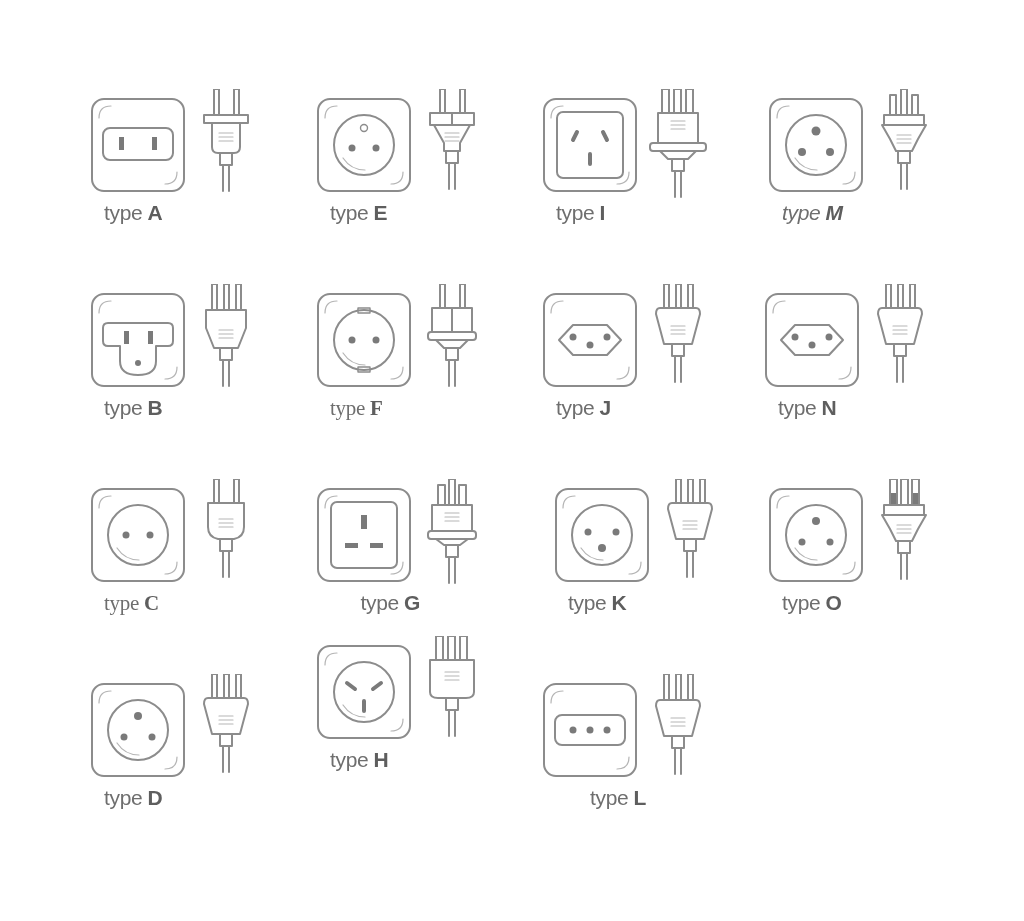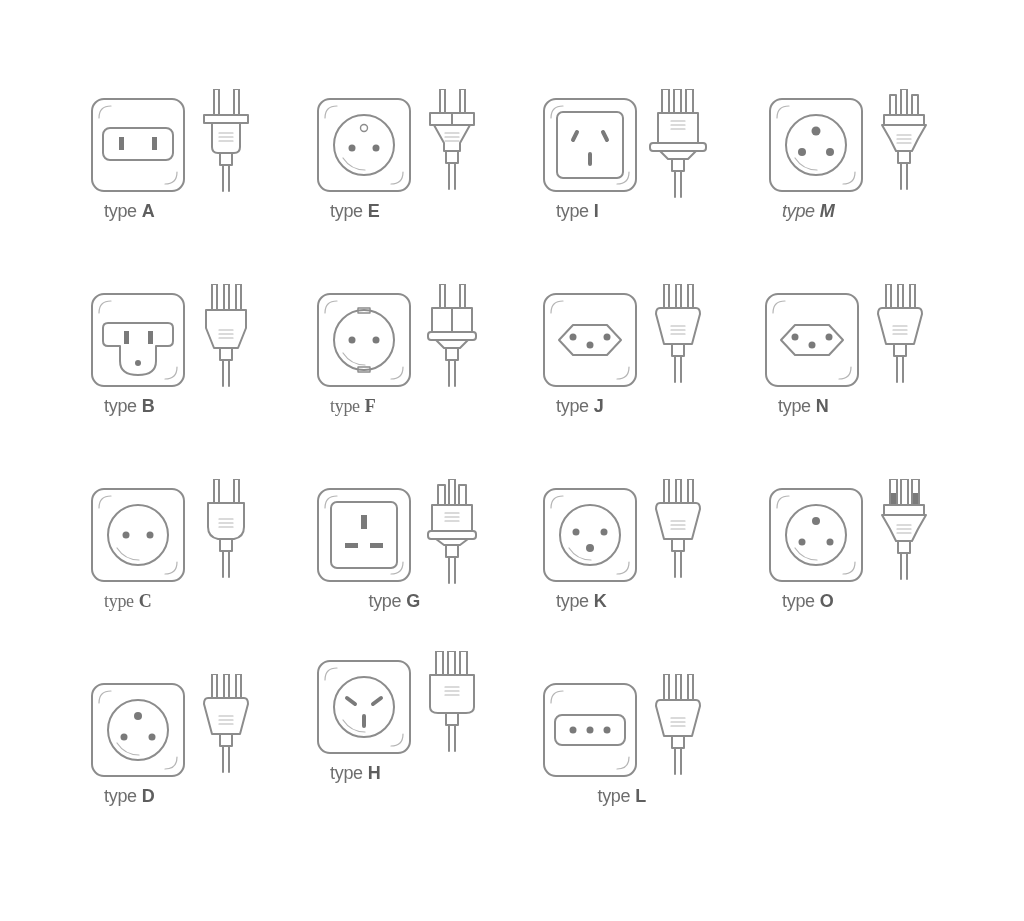--- a/index.html
+++ b/index.html
@@ -1,19 +1,19 @@
 <!DOCTYPE html>
 <html><head>
 <meta charset="utf-8">
 <style>
   html, body { margin:0; padding:0; background:#ffffff; }
   body { width:1024px; height:921px; position:relative; overflow:hidden; font-family:"Liberation Sans", sans-serif; }
   .cell { position:absolute; width:200px; height:150px; }
   .cell svg { position:absolute; left:0; top:0; }
-  .label { position:absolute; top:104px; left:14px; width:90px; font-size:18px; color:#6e6e6e; letter-spacing:-0.3px; white-space:nowrap; }
+  .label { position:absolute; top:104px; left:14px; width:90px; font-size:21px; color:#6e6e6e; letter-spacing:-0.3px; white-space:nowrap; }
   .label .word { font-weight:normal; }
   .label .letter { font-weight:bold; color:#5e5e5e; margin-left:5px; }
   .s { fill:none; stroke:#8c8c8c; stroke-width:2; stroke-linejoin:round; stroke-linecap:round; }
   .t { fill:none; stroke:#b5b5b5; stroke-width:1.2; stroke-linecap:round; }
   .f { fill:#7a7a7a; }
   .w { fill:#ffffff; stroke:#8c8c8c; stroke-width:2; stroke-linejoin:round; }
 </style>
 </head>
 <body>
 
@@ -171,21 +171,21 @@
         <rect class="w" x="-2" y="52" width="48" height="8" rx="3"></rect>
         <path class="w" d="M6 60 L38 60 L30 66 L14 66 Z"></path>
         <path class="t" d="M15 34 L29 34 M15 38 L29 38 M15 42 L29 42"></path>
         <rect class="w" x="16" y="66" width="12" height="12"></rect>
         <path class="s" d="M19 78 L19 104 M25 78 L25 104"></path>
       </svg>
     <div class="label">
       <span class="word">type</span><span class="letter">G</span>
     </div>
     </div>
-    <div class="cell" style="left: 316px; top: 659px;">
+    <div class="cell" style="left: 316px; top: 644px;">
     <svg width="96" height="96" viewBox="-1 -1 96 96" style="left:0;top:0">
         <rect class="s" x="1" y="1" width="92" height="92" rx="12"></rect>
            <path class="t" d="M8 20 Q8 8 20 8 M74 86 Q86 86 86 74"></path>
         <circle class="s" cx="47" cy="47" r="30"></circle>
         <path class="t" d="M26 60 Q34 72 48 72"></path>
         <path class="s" style="stroke:#7a7a7a;stroke-width:4" d="M30 38 L38 44 M64 38 L56 44 M47 56 L47 66"></path>
       </svg>
     <svg width="60" height="110" viewBox="-8 0 60 110" style="left:106px;top:-8px">
         <rect class="w" x="6" y="0" width="7" height="24"></rect>
         <rect class="w" x="18" y="0" width="7" height="24"></rect>
@@ -236,21 +236,21 @@
         <rect class="w" x="32" y="0" width="5" height="24"></rect>
         <path class="w" d="M4 24 L40 24 Q44 24 44 30 L36 60 L8 60 L0 30 Q0 24 4 24 Z"></path>
         <path class="t" d="M15 42 L29 42 M15 46 L29 46 M15 50 L29 50"></path>
         <rect class="w" x="16" y="60" width="12" height="12"></rect>
         <path class="s" d="M19 72 L19 98 M25 72 L25 98"></path>
       </svg>
     <div class="label">
       <span class="word">type</span><span class="letter">J</span>
     </div>
     </div>
-    <div class="cell" style="left: 542px; top: 487px;">
+    <div class="cell" style="left: 554px; top: 487px;">
     <svg width="96" height="96" viewBox="-1 -1 96 96" style="left:0;top:0">
         <rect class="s" x="1" y="1" width="92" height="92" rx="12"></rect>
            <path class="t" d="M8 20 Q8 8 20 8 M74 86 Q86 86 86 74"></path>
         <circle class="s" cx="47" cy="47" r="30"></circle>
         <path class="t" d="M26 60 Q34 72 48 72"></path>
         <circle class="f" cx="33" cy="44" r="3.5"></circle>
         <circle class="f" cx="61" cy="44" r="3.5"></circle>
         <circle class="f" cx="47" cy="60" r="4"></circle>
       </svg>
     <svg width="60" height="110" viewBox="-8 0 60 110" style="left:106px;top:-8px">

